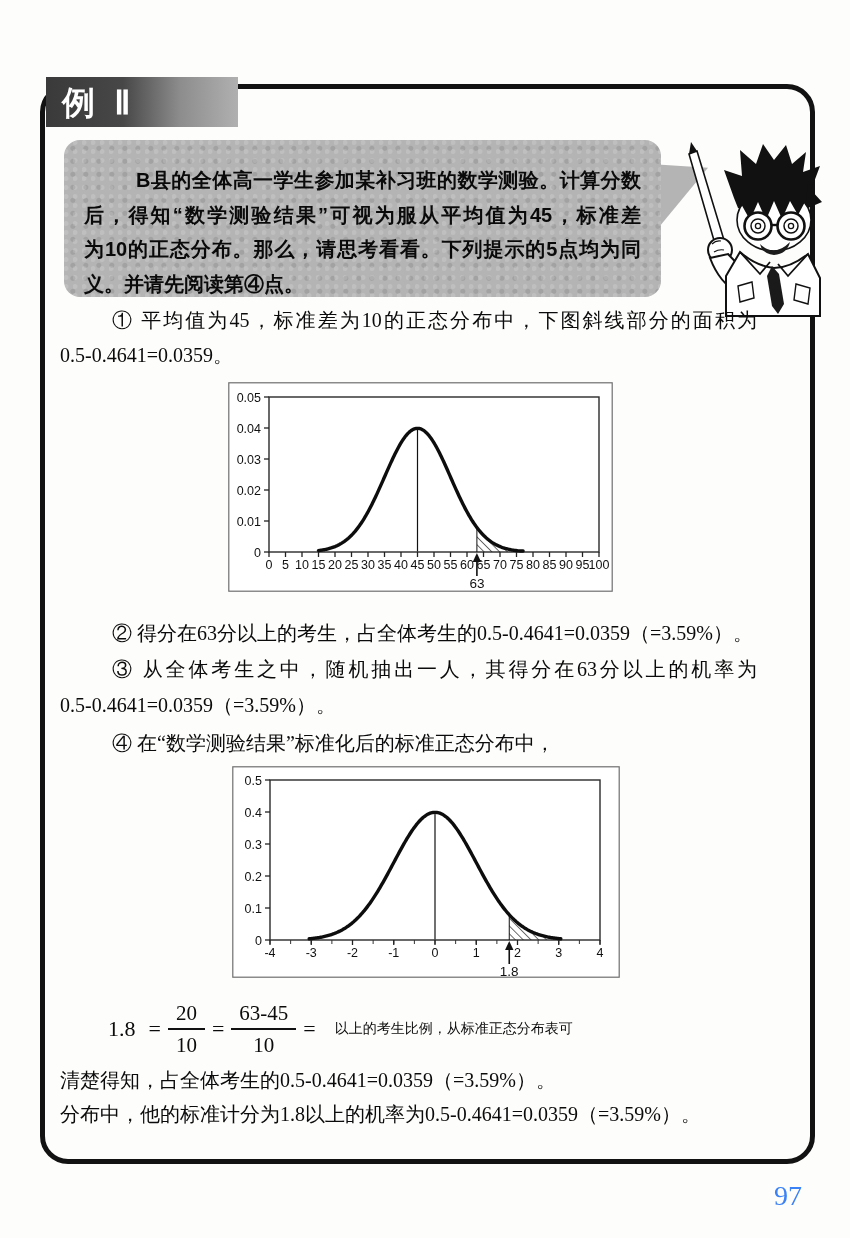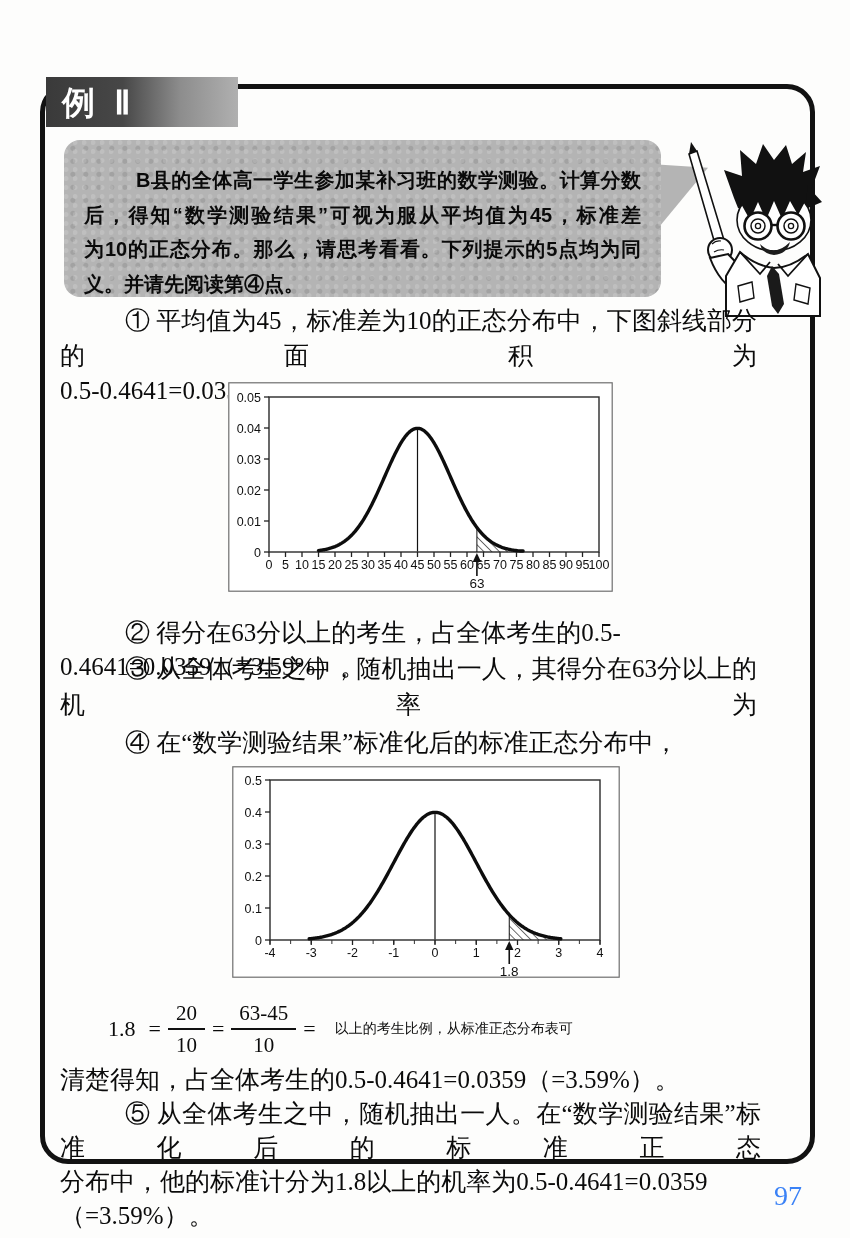--- a/index.html
+++ b/index.html
@@ -25,21 +25,21 @@
       radial-gradient(circle at 68% 64%, rgba(0,0,0,.10) 0 2px, transparent 3px);
     background-size:9px 9px,13px 13px;
     border-radius:16px;padding:23px 20px 0 20px;
     font-family:"Liberation Sans",sans-serif;font-weight:bold;
     font-size:20px;line-height:34.5px;color:#0a0a0a;
   }
   .bubble-tail{
     position:absolute;left:650px;top:164px;width:58px;height:74px;
     background:#b4b4b4;clip-path:polygon(0 0,100% 5%,0 100%);
   }
-  .para{position:absolute;font-size:25px;}
+  .para{position:absolute;font-size:20px;}
   .p1{left:60px;top:303px;width:697px;line-height:35px;}
   .p2{left:60px;top:616px;width:697px;line-height:34px;}
   .p3{left:60px;top:651px;width:697px;line-height:36px;}
   .p4{left:60px;top:726px;width:697px;line-height:34px;}
   .p6{left:60px;top:1063px;width:697px;line-height:34px;}
   .p7{left:60px;top:1097px;width:701px;line-height:34px;}
   .tline{white-space:normal;}
   .tline.indent{text-indent:2.6em;}
   .tline.just{text-align:justify;text-align-last:justify;}
   .chart{position:absolute;background:#fff;}
@@ -191,20 +191,21 @@
     <line x1="248.9" y1="194" x2="248.9" y2="178" stroke="#111" stroke-width="1.6"></line>
     <path d="M 244.70000000000002 180 L 253.1 180 L 248.9 171 Z" fill="#111"></path>
     <text x="248.9" y="206" text-anchor="middle" class="marker">63</text>
   </svg>
 
 <div class="para p2">
     <div class="tline indent">② 得分在63分以上的考生，占全体考生的0.5-0.4641=0.0359（=3.59%）。</div>
   </div>
 <div class="para p3">
     <div class="tline indent just">③ 从全体考生之中，随机抽出一人，其得分在63分以上的机率为</div>
+    <div class="tline">0.5-0.4641=0.0359（=3.59%）。</div>
   </div>
 <div class="para p4">
     <div class="tline indent">④ 在“数学测验结果”标准化后的标准正态分布中，</div>
   </div>
 
 <svg class="chart" style="left:232px;top:766px" width="388" height="212" viewBox="0 0 388 212">
   <defs>
     <pattern id="hatch1" patternUnits="userSpaceOnUse" width="5.5" height="5.5" patternTransform="rotate(-45)">
       <line x1="0" y1="0" x2="0" y2="5.5" stroke="#222" stroke-width="1.3"></line>
     </pattern>
@@ -280,17 +281,16 @@
     <span class="den">10</span>
   </span>
   <span class="eq">=</span>
   <span class="tail">以上的考生比例，从标准正态分布表可</span>
 </div>
 
 <div class="para p6">
     <div class="tline">清楚得知，占全体考生的0.5-0.4641=0.0359（=3.59%）。</div>
   </div>
 <div class="para p7">
-    <div class="tline indent just">⑤ 从全体考生之中，随机抽出一人。在“数学测验结果”标准化后的标准正态</div>
     <div class="tline">分布中，他的标准计分为1.8以上的机率为0.5-0.4641=0.0359（=3.59%）。</div>
   </div>
 
 <div class="pagenum">97</div>
 
 </body></html>

